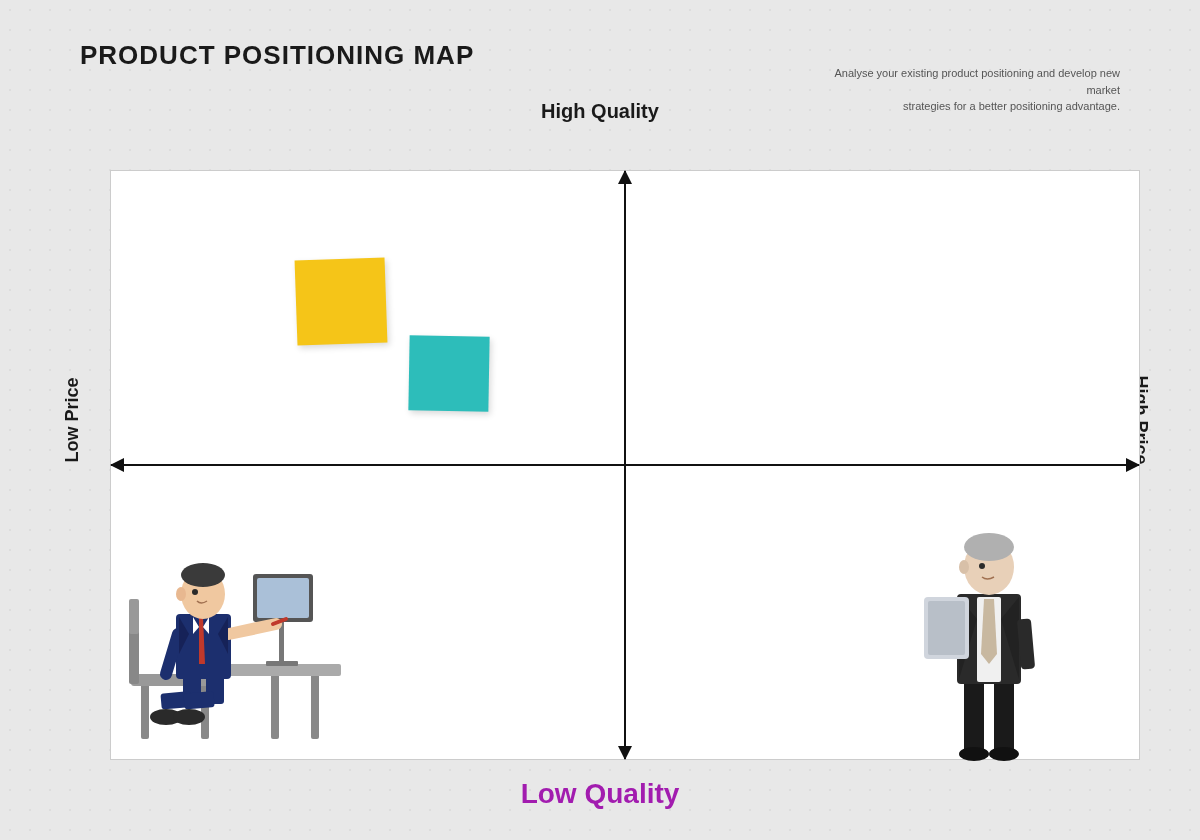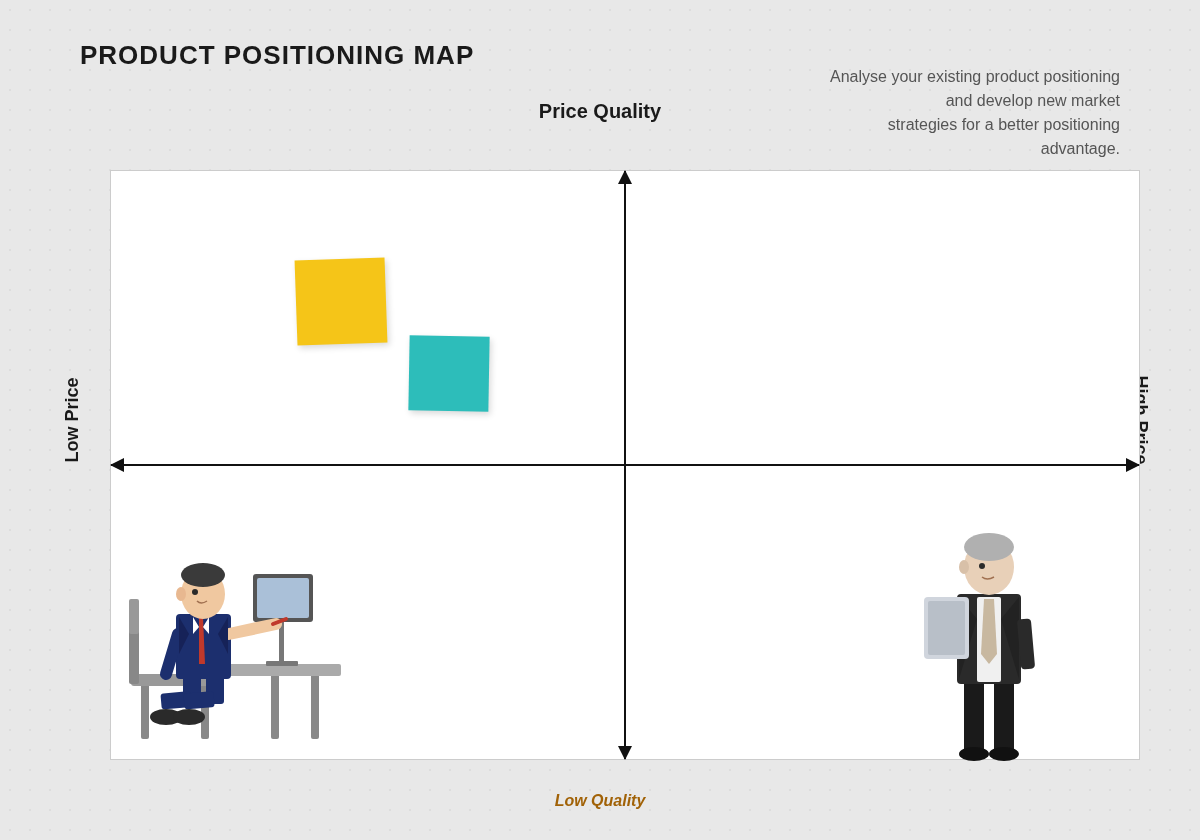--- a/index.html
+++ b/index.html
@@ -39,21 +39,21 @@
       font-weight: 900;
       color: #1a1a1a;
       letter-spacing: 1px;
     }
 
     
     .subtitle {
       position: absolute;
       top: 65px;
       right: 80px;
-      font-size: 16px;
+      font-size: 11px;
       color: #555;
       text-align: right;
       line-height: 1.5;
       max-width: 300px;
     }
 
     
     .chart-area {
       position: absolute;
       top: 170px;
@@ -73,24 +73,23 @@
       font-size: 20px;
       font-weight: 700;
       color: #1a1a1a;
     }
 
     .label-low-quality {
       position: absolute;
       bottom: 30px;
       left: 50%;
       transform: translateX(-50%);
-      font-size: 16px;
+      font-size: 28px;
       font-weight: 700;
-      color: #a16207;
-      font-style: italic;
+      color: #a21caf;
     }
 
     .label-low-price {
       position: absolute;
       left: 30px;
       top: 50%;
       transform: translateY(-50%) rotate(-90deg);
       font-size: 18px;
       font-weight: 700;
       color: #1a1a1a;
@@ -221,21 +220,21 @@
 
 <div class="page-content">
 
   <div class="main-title">PRODUCT POSITIONING MAP</div>
 
   <div class="subtitle">
     <span>Analyse your existing product positioning and develop new market</span><br>
     <span>strategies for a better positioning advantage.</span>
   </div>
 
-  <div class="label-high-quality">Price Quality</div>
+  <div class="label-high-quality">High Quality</div>
 
   <div class="label-low-quality">Low Quality</div>
 
   <div class="label-low-price">Low Price</div>
 
   <div class="label-high-price">High Price</div>
 
   <div class="chart-area">
 
     <div class="h-axis"></div>

